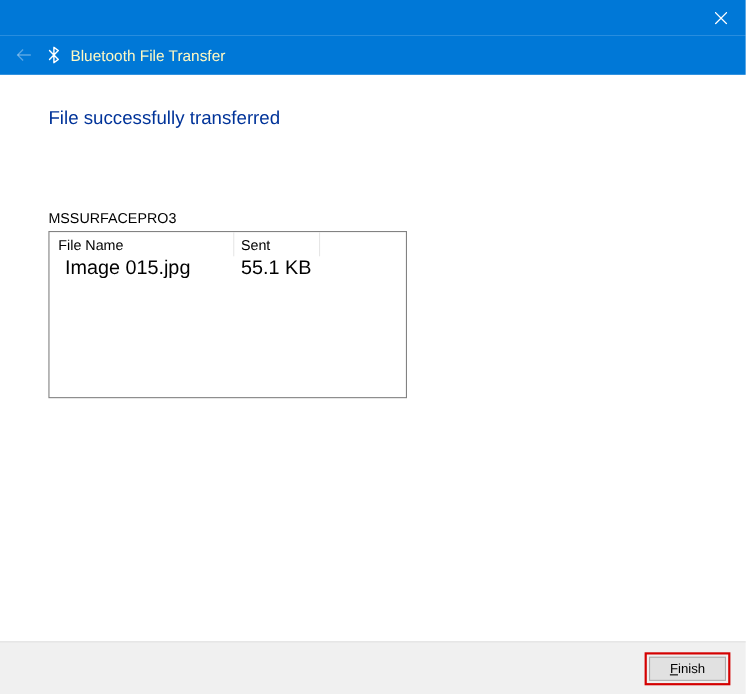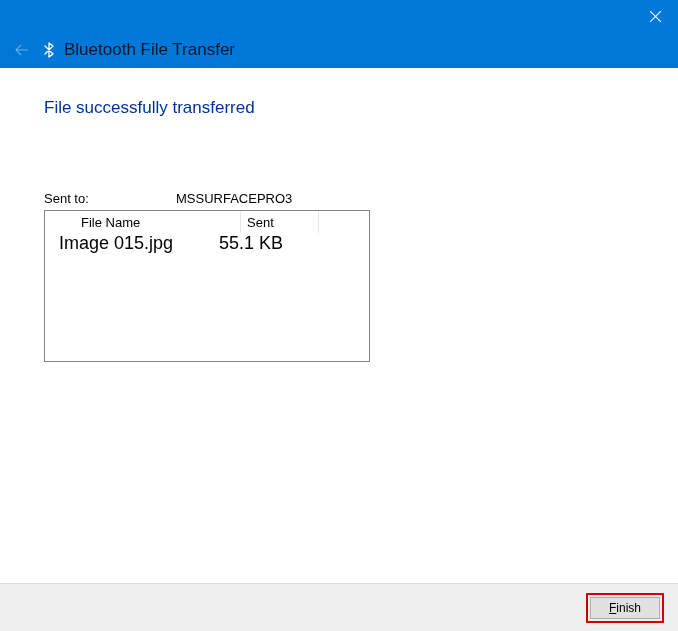--- a/index.html
+++ b/index.html
@@ -56,22 +56,22 @@
     .bt-icon {
       color: #ffffff;
       display: flex;
       align-items: center;
     }
     .bt-icon svg {
       width: 10px;
       height: 16px;
     }
     .header-title {
-      color: #0f172a;
-      font-size: 17px;
+      color: #fef9c3;
+      font-size: 14px;
       font-weight: 400;
       margin-left: -4px;
     }
     .content {
       flex: 1;
       padding: 30px 44px 0 44px;
       color: #000000;
     }
     .heading {
       color: #003399;
@@ -98,21 +98,20 @@
       border: 1px solid #828282;
       width: 326px;
       height: 152px;
       background: #ffffff;
     }
     .file-table-header {
       display: flex;
       height: 22px;
       align-items: center;
       font-size: 13px;
-      margin-left: 28px;
     }
     .col-name {
       width: 168px;
       padding-left: 8px;
       border-right: 1px solid #e6e6e6;
       height: 100%;
       display: flex;
       align-items: center;
     }
     .col-size {
@@ -192,21 +191,20 @@
       <polyline points="1,4 9,12 5,15 5,1 9,4 1,12"></polyline>
     </svg>
   </span>
   <span class="header-title">Bluetooth File Transfer</span>
 </div>
 
 <div class="content">
   <div class="heading">File successfully transferred</div>
 
   <div class="info-row">
-    <span class="info-label">Sent to:</span>
     <span class="info-value">MSSURFACEPRO3</span>
   </div>
 
 
   <div class="file-table">
     <div class="file-table-header">
       <div class="col-name">File Name</div>
       <div class="col-size">Sent</div>
     </div>
     <div class="file-table-row">

